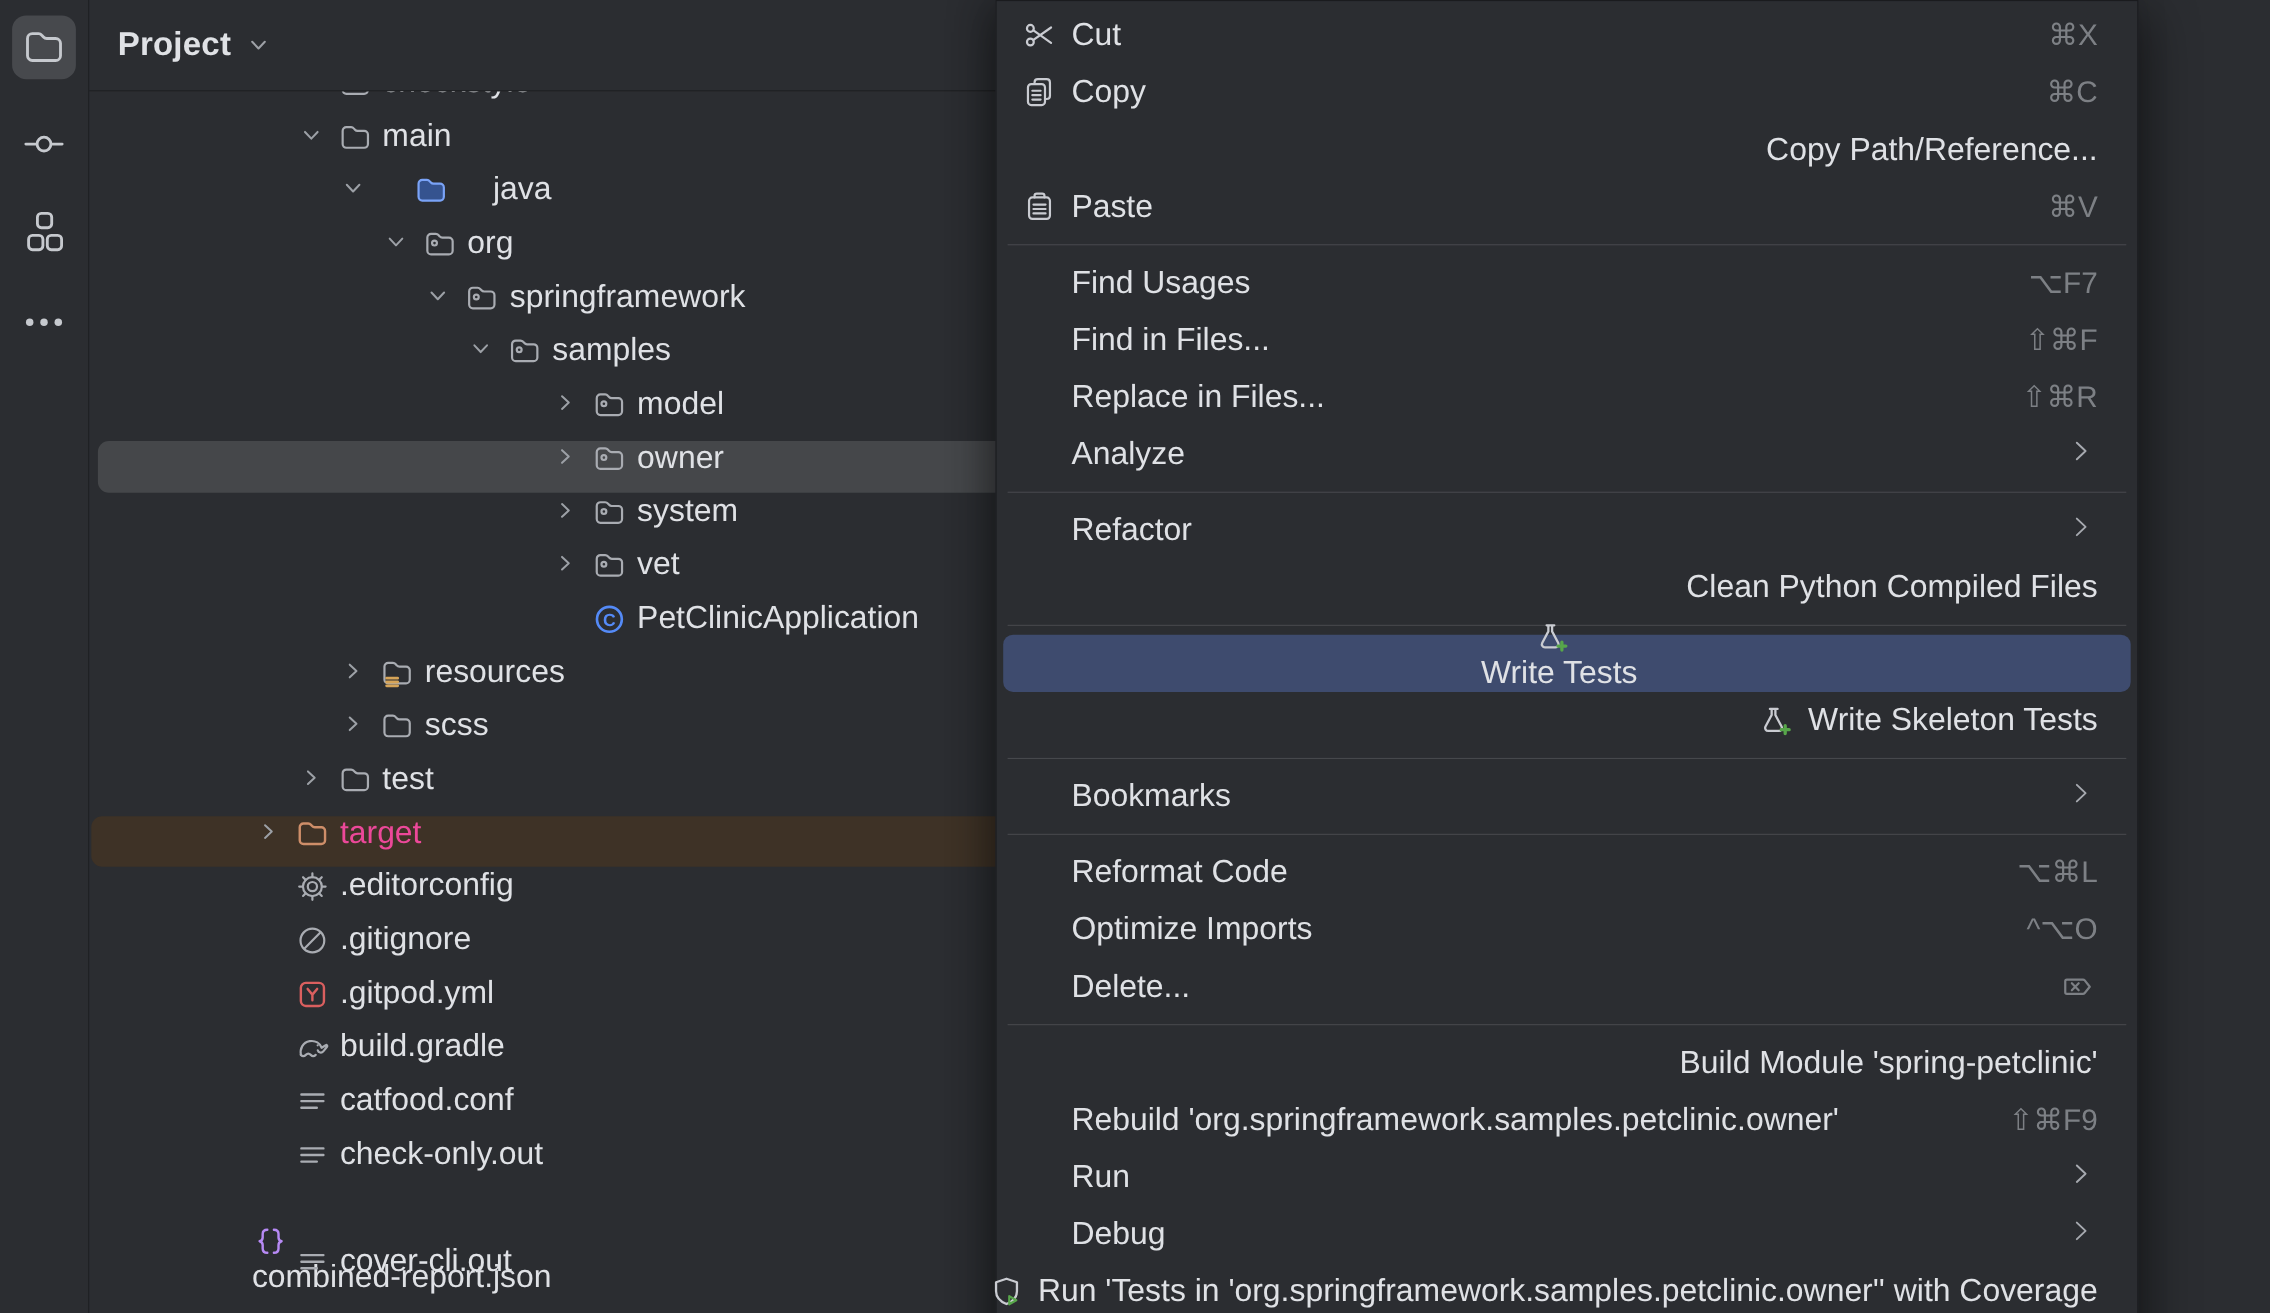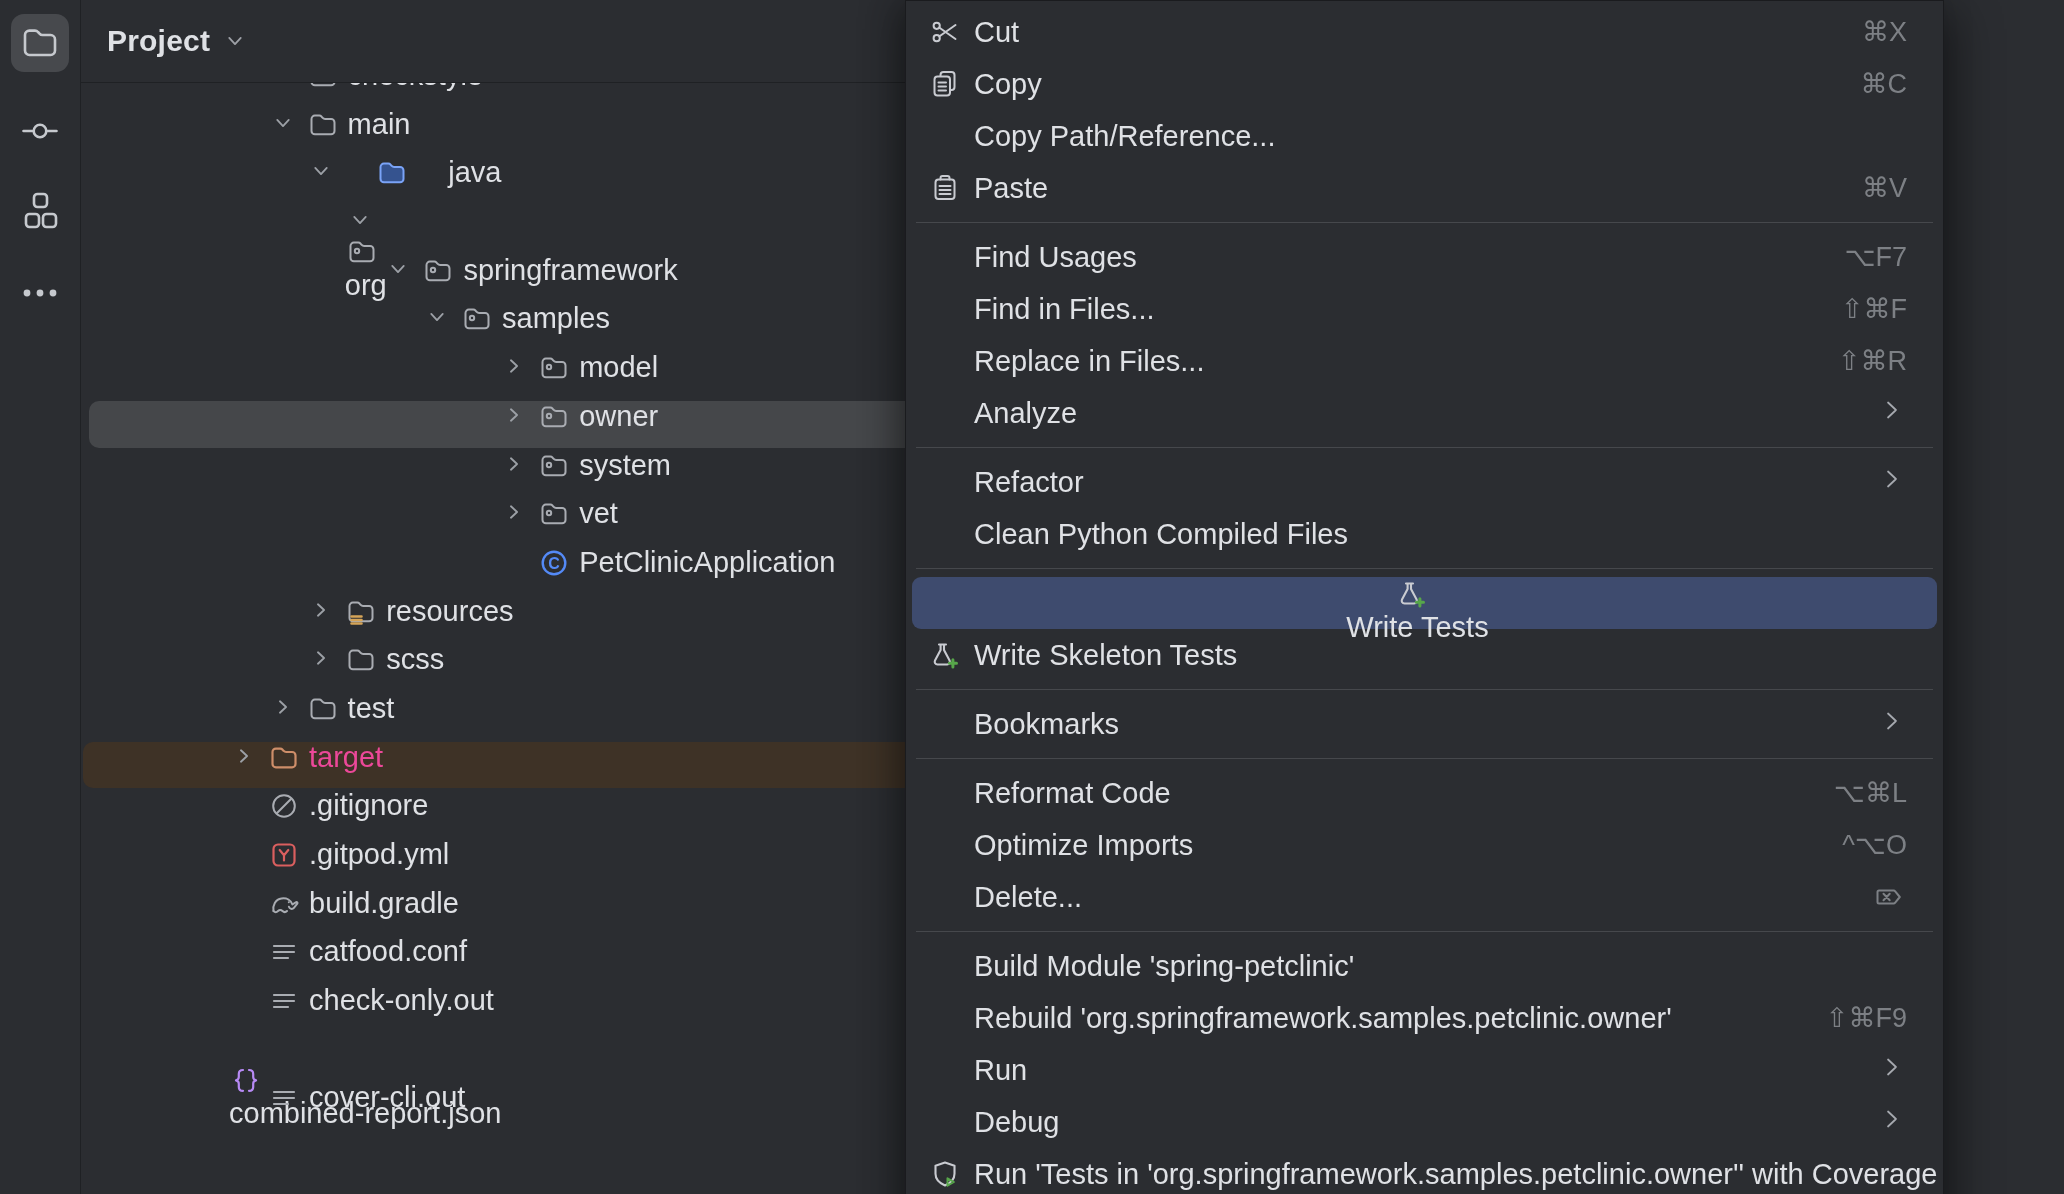--- a/index.html
+++ b/index.html
@@ -35,21 +35,21 @@
   .tl{white-space:nowrap;}
   .tree-row.excluded .tl{color:#ec4899;}
   .tree-row.excluded .ti{color:#ce8e69;}
 
   
   .context-menu{position:absolute;left:905px;top:0;width:1039px;height:1290px;
     background:#2b2d31;border:1px solid #1a1b1e;box-sizing:border-box;
     box-shadow:-10px 0 34px rgba(0,0,0,.30),10px 14px 44px rgba(0,0,0,.42);
     padding-top:5px;z-index:10;}
   .menu-item{height:52px;margin:0 6px;padding:0 30px 0 16px;display:flex;align-items:center;
-    border-radius:9px;font-size:29px;color:#dfe1e5;box-sizing:border-box;}
+    border-radius:9px;font-size:29px;color:#dfe1e5;box-sizing:border-box;justify-content:flex-end;}
   .menu-item.sel{background:#3e4b6e;flex-direction:column;}
   .mi{width:34px;height:34px;margin-right:12px;flex:none;display:flex;
     align-items:center;justify-content:center;color:#c9cbd1;}
   .ml{white-space:nowrap;}
   .mright{margin-left:auto;display:flex;align-items:center;color:#7d8085;
     font-size:27px;padding-left:40px;flex:none;}
   .mright .arrow{color:#a6a9af;}
   .menu-sep{height:1px;background:#46484c;margin:8px 10px;}
 </style>
 </head>
@@ -136,21 +136,21 @@
               <path d="M9.5 13l7.5 8 7.5-8"></path>
             </svg>
           </span>
           <span class="ti">
             <svg viewBox="0 0 34 34" width="34" height="34" fill="none" stroke="currentColor" stroke-width="2" stroke-linecap="round" stroke-linejoin="round">
               <path d="M5.5 11c0-1.9 1.5-3.4 3.4-3.4h4.3c.9 0 1.8.4 2.4 1.1l1.1 1.2c.6.7 1.5 1.1 2.4 1.1h6c1.9 0 3.4 1.5 3.4 3.4v8.5c0 1.9-1.5 3.4-3.4 3.4H8.9c-1.9 0-3.4-1.5-3.4-3.4V11z" fill="#35538f" stroke="#7aa3f7"></path>
             </svg>
           </span>
           <span class="tl">java</span>
         </div>
-        <div class="tree-row" style="padding-left: 263.8px; flex-direction: column;">
+        <div class="tree-row" style="padding-left: 263.8px;">
           <span class="tw">
             <svg viewBox="0 0 34 34" width="26" height="26" fill="none" stroke="currentColor" stroke-width="2.4" stroke-linecap="round" stroke-linejoin="round">
               <path d="M9.5 13l7.5 8 7.5-8"></path>
             </svg>
           </span>
           <span class="ti">
             <svg viewBox="0 0 34 34" width="34" height="34" fill="none" stroke="currentColor" stroke-width="2" stroke-linecap="round" stroke-linejoin="round">
               <path d="M5.5 11c0-1.9 1.5-3.4 3.4-3.4h4.3c.9 0 1.8.4 2.4 1.1l1.1 1.2c.6.7 1.5 1.1 2.4 1.1h6c1.9 0 3.4 1.5 3.4 3.4v8.5c0 1.9-1.5 3.4-3.4 3.4H8.9c-1.9 0-3.4-1.5-3.4-3.4V11z"></path>
               <circle cx="12" cy="16" r="2.2"></circle>
             </svg>
@@ -296,20 +296,31 @@
             <svg viewBox="0 0 34 34" width="26" height="26" fill="none" stroke="currentColor" stroke-width="2.4" stroke-linecap="round" stroke-linejoin="round">
               <path d="M13 9.5l8 7.5-8 7.5"></path>
             </svg>
           </span>
           <span class="ti">
             <svg viewBox="0 0 34 34" width="34" height="34" fill="none" stroke="currentColor" stroke-width="2.2" stroke-linecap="round" stroke-linejoin="round">
               <path d="M5.5 11c0-1.9 1.5-3.4 3.4-3.4h4.3c.9 0 1.8.4 2.4 1.1l1.1 1.2c.6.7 1.5 1.1 2.4 1.1h6c1.9 0 3.4 1.5 3.4 3.4v8.5c0 1.9-1.5 3.4-3.4 3.4H8.9c-1.9 0-3.4-1.5-3.4-3.4V11z"></path>
             </svg>
           </span>
           <span class="tl">target</span>
+        </div>
+        <div class="tree-row" style="padding-left: 148px;">
+          <span class="tw"></span>
+          <span class="ti">
+            <svg viewBox="0 0 34 34" width="34" height="34" fill="none" stroke="currentColor" stroke-width="2" stroke-linecap="round" stroke-linejoin="round">
+              <circle cx="17" cy="17" r="4.2"></circle>
+              <circle cx="17" cy="17" r="8.6"></circle>
+              <path d="M25.6 17H29M23.1 23.1l2.4 2.4M17 25.6V29M10.9 23.1l-2.4 2.4M8.4 17H5M10.9 10.9L8.5 8.5M17 8.4V5M23.1 10.9l2.4-2.4"></path>
+            </svg>
+          </span>
+          <span class="tl">.editorconfig</span>
         </div>
         <div class="tree-row" style="padding-left: 148px;">
           <span class="tw"></span>
           <span class="ti">
             <svg viewBox="0 0 34 34" width="34" height="34" fill="none" stroke="currentColor" stroke-width="2" stroke-linecap="round" stroke-linejoin="round">
               <circle cx="17" cy="17" r="10.8"></circle>
               <path d="M9.8 24.2L24.2 9.8"></path>
             </svg>
           </span>
           <span class="tl">.gitignore</span>

